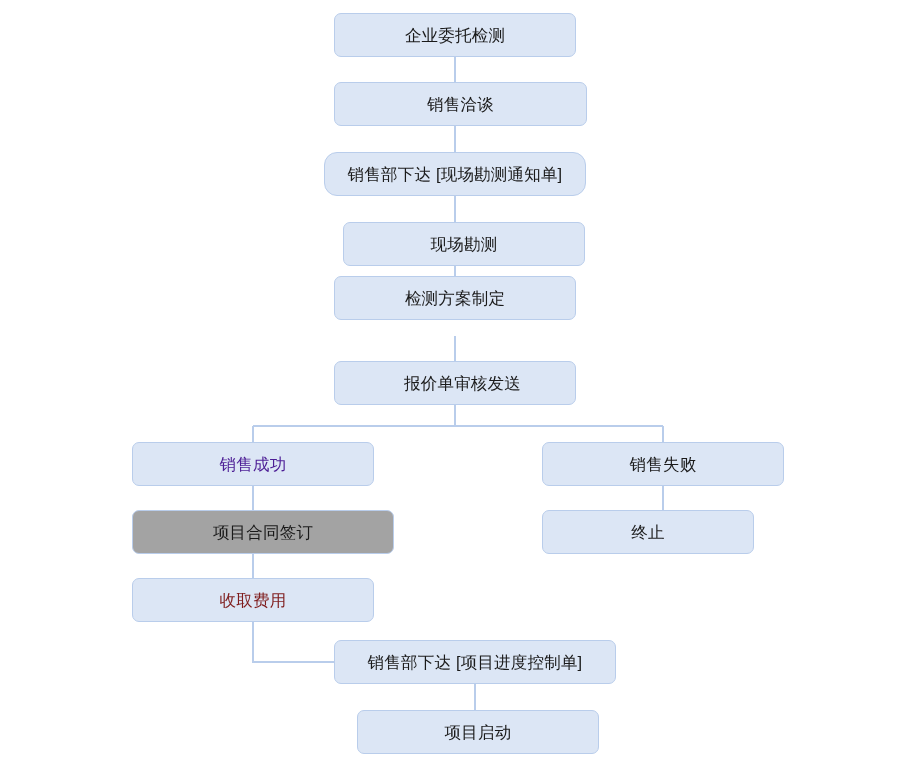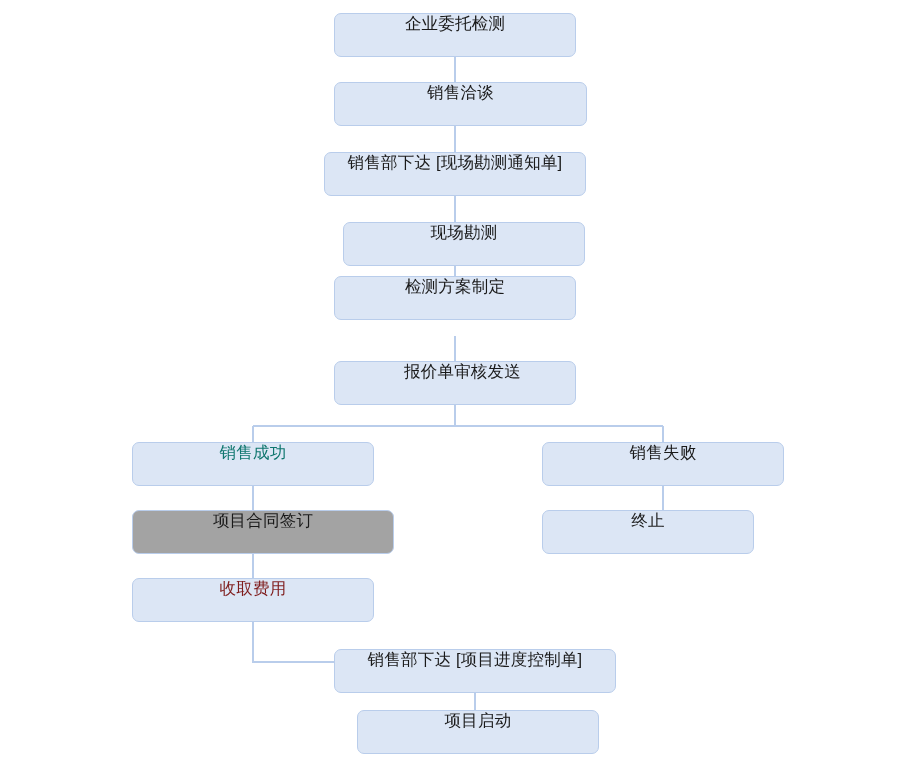--- a/index.html
+++ b/index.html
@@ -25,21 +25,21 @@
     height: 784px;
     pointer-events: none;
   }
   .node {
     position: absolute;
     box-sizing: border-box;
     background: #dce6f5;
     border: 1px solid #b9cdeb;
     border-radius: 7px;
     display: flex;
-    align-items: flex-start;
+    align-items: center;
     justify-content: center;
     text-align: center;
     color: #1a1a1a;
     font-size: 16.5px;
     line-height: 1.1;
     letter-spacing: 0.2px;
     white-space: nowrap;
     z-index: 2;
   }
   .node-label {
@@ -70,48 +70,48 @@
       </g>
   </svg>
 
   <div id="node-layer">
       <div class="node" style="left: 334px; top: 13px; width: 242px; height: 44px; background: rgb(220, 230, 245); border-color: rgb(185, 205, 235); color: rgb(26, 26, 26);">
         <span class="node-label">企业委托检测</span>
       </div>
       <div class="node" style="left: 334px; top: 82px; width: 253px; height: 44px; background: rgb(220, 230, 245); border-color: rgb(185, 205, 235); color: rgb(26, 26, 26);">
         <span class="node-label">销售洽谈</span>
       </div>
-      <div class="node" style="left: 324px; top: 152px; width: 262px; height: 44px; background: rgb(220, 230, 245); border-color: rgb(185, 205, 235); color: rgb(26, 26, 26);">
+      <div class="node" style="left: 324px; top: 152px; width: 262px; height: 44px; background: rgb(220, 230, 245); border-color: rgb(185, 205, 235); color: rgb(26, 26, 26); border-radius: 13px;">
         <span class="node-label">销售部下达 [现场勘测通知单]</span>
       </div>
       <div class="node" style="left: 343px; top: 222px; width: 242px; height: 44px; background: rgb(220, 230, 245); border-color: rgb(185, 205, 235); color: rgb(26, 26, 26);">
         <span class="node-label">现场勘测</span>
       </div>
       <div class="node" style="left: 334px; top: 276px; width: 242px; height: 44px; background: rgb(220, 230, 245); border-color: rgb(185, 205, 235); color: rgb(26, 26, 26);">
         <span class="node-label">检测方案制定</span>
       </div>
       <div class="node" style="left: 334px; top: 361px; width: 242px; height: 44px; background: rgb(220, 230, 245); border-color: rgb(185, 205, 235); color: rgb(26, 26, 26); padding-left: 15px;">
         <span class="node-label">报价单审核发送</span>
       </div>
-      <div class="node" style="left: 132px; top: 442px; width: 242px; height: 44px; background: rgb(220, 230, 245); border-color: rgb(185, 205, 235); color: #0f766e;">
+      <div class="node" style="left: 132px; top: 442px; width: 242px; height: 44px; background: rgb(220, 230, 245); border-color: rgb(185, 205, 235); color: #4c1d95;">
         <span class="node-label">销售成功</span>
       </div>
       <div class="node" style="left: 542px; top: 442px; width: 242px; height: 44px; background: rgb(220, 230, 245); border-color: rgb(185, 205, 235); color: rgb(26, 26, 26);">
         <span class="node-label">销售失败</span>
       </div>
       <div class="node" style="left: 132px; top: 510px; width: 262px; height: 44px; background: #a3a3a3; border-color: rgb(185, 205, 235); color: rgb(26, 26, 26);">
         <span class="node-label">项目合同签订</span>
       </div>
       <div class="node" style="left: 542px; top: 510px; width: 212px; height: 44px; background: rgb(220, 230, 245); border-color: rgb(185, 205, 235); color: rgb(26, 26, 26);">
         <span class="node-label">终止</span>
       </div>
       <div class="node" style="left: 132px; top: 578px; width: 242px; height: 44px; background: rgb(220, 230, 245); border-color: rgb(185, 205, 235); color: #7f1d1d;">
         <span class="node-label">收取费用</span>
       </div>
-      <div class="node" style="left: 334px; top: 640px; width: 282px; height: 44px; background: rgb(220, 230, 245); border-color: rgb(185, 205, 235); color: rgb(26, 26, 26); margin-top: 9px;">
+      <div class="node" style="left: 334px; top: 640px; width: 282px; height: 44px; background: rgb(220, 230, 245); border-color: rgb(185, 205, 235); color: rgb(26, 26, 26);">
         <span class="node-label">销售部下达 [项目进度控制单]</span>
       </div>
       <div class="node" style="left: 357px; top: 710px; width: 242px; height: 44px; background: rgb(220, 230, 245); border-color: rgb(185, 205, 235); color: rgb(26, 26, 26);">
         <span class="node-label">项目启动</span>
       </div>
     </div>
 
 </div>
 
 </body></html>

